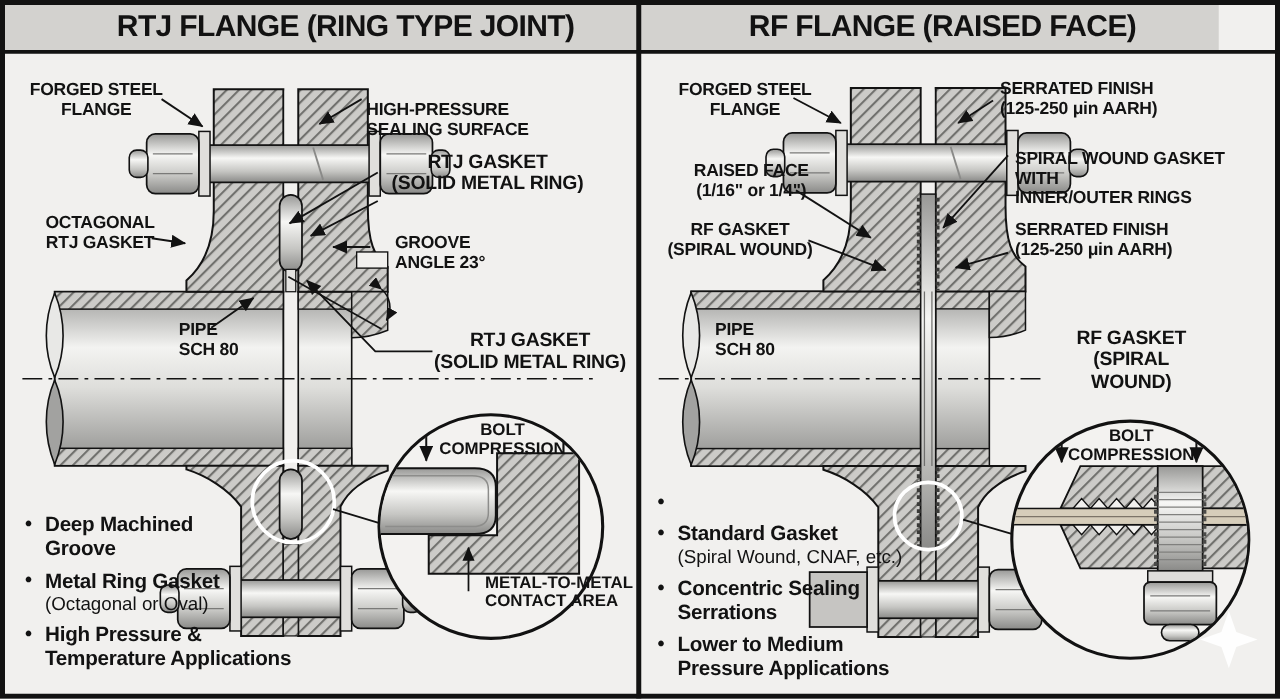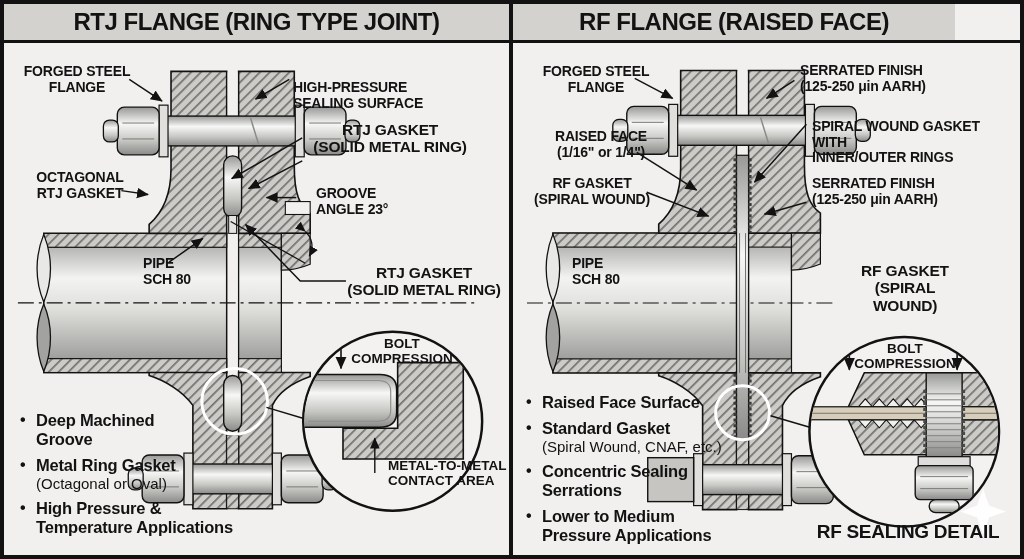--- a/index.html
+++ b/index.html
@@ -4,21 +4,21 @@
 <style>
   html,body{margin:0;padding:0;background:#888;}
   #page{
     position:relative;width:1024px;height:559px;background:#f1f0ee;
     font-family:"Liberation Sans",sans-serif;color:#121212;overflow:hidden;
     box-shadow:inset 0 0 0 4px #121212;
   }
   .title-cell{
     position:absolute;top:4px;height:36px;background:#d3d2cf;
     display:flex;align-items:center;justify-content:center;
-    font-size:24px;font-weight:700;letter-spacing:-0.5px;white-space:nowrap;
+    font-size:24px;font-weight:700;letter-spacing:-0.5px;white-space:nowrap;padding-left:20px;
   }
   #title-rule{position:absolute;top:40px;left:0;width:1024px;height:3px;background:#121212;}
   #divider{position:absolute;top:0;left:509px;width:4px;height:559px;background:#121212;}
   svg.diagram{position:absolute;top:40px;height:515px;}
   .lbl{
     position:absolute;font-size:14px;font-weight:700;line-height:1.12;
     letter-spacing:-0.2px;white-space:pre-line;
   }
   .lbl.center{transform:translateX(-50%);text-align:center;}
   .lbl.lg{font-size:15.5px;}
@@ -326,24 +326,20 @@
   <div class="lbl" style="left:812px;top:176px;">SERRATED FINISH
 (125-250 μin AARH)</div>
   <div class="lbl" style="left:572px;top:256px;">PIPE
 SCH 80</div>
   <div class="lbl center lg" style="left:905px;top:262px;">RF GASKET
 (SPIRAL WOUND)</div>
 
   <div class="bullets" style="left:526px;top:393px;width:270px;">
     <div class="bullet">
       <span class="dot"></span>
-      <div style="max-width:230px;">
-          <div class="bmain">Raised Face Surface</div>
-          <div class="bsub"></div>
-        </div>
     </div>
     <div class="bullet">
       <span class="dot"></span>
       <div style="max-width:240px;">
           <div class="bmain">Standard Gasket</div>
           <div class="bsub">(Spiral Wound, CNAF, etc.)</div>
         </div>
     </div>
     <div class="bullet">
       <span class="dot"></span>
@@ -356,15 +352,14 @@
       <span class="dot"></span>
       <div style="max-width:200px;">
           <div class="bmain">Lower to Medium Pressure Applications</div>
           <div class="bsub"></div>
         </div>
     </div>
   </div>
 
   <div class="detail-note center" style="left:905px;top:341px;">BOLT
 COMPRESSION</div>
-  <div class="caption" style="left:908px;top:521px;">RF SEALING DETAIL</div>
 
 </div>
 
 </body></html>

